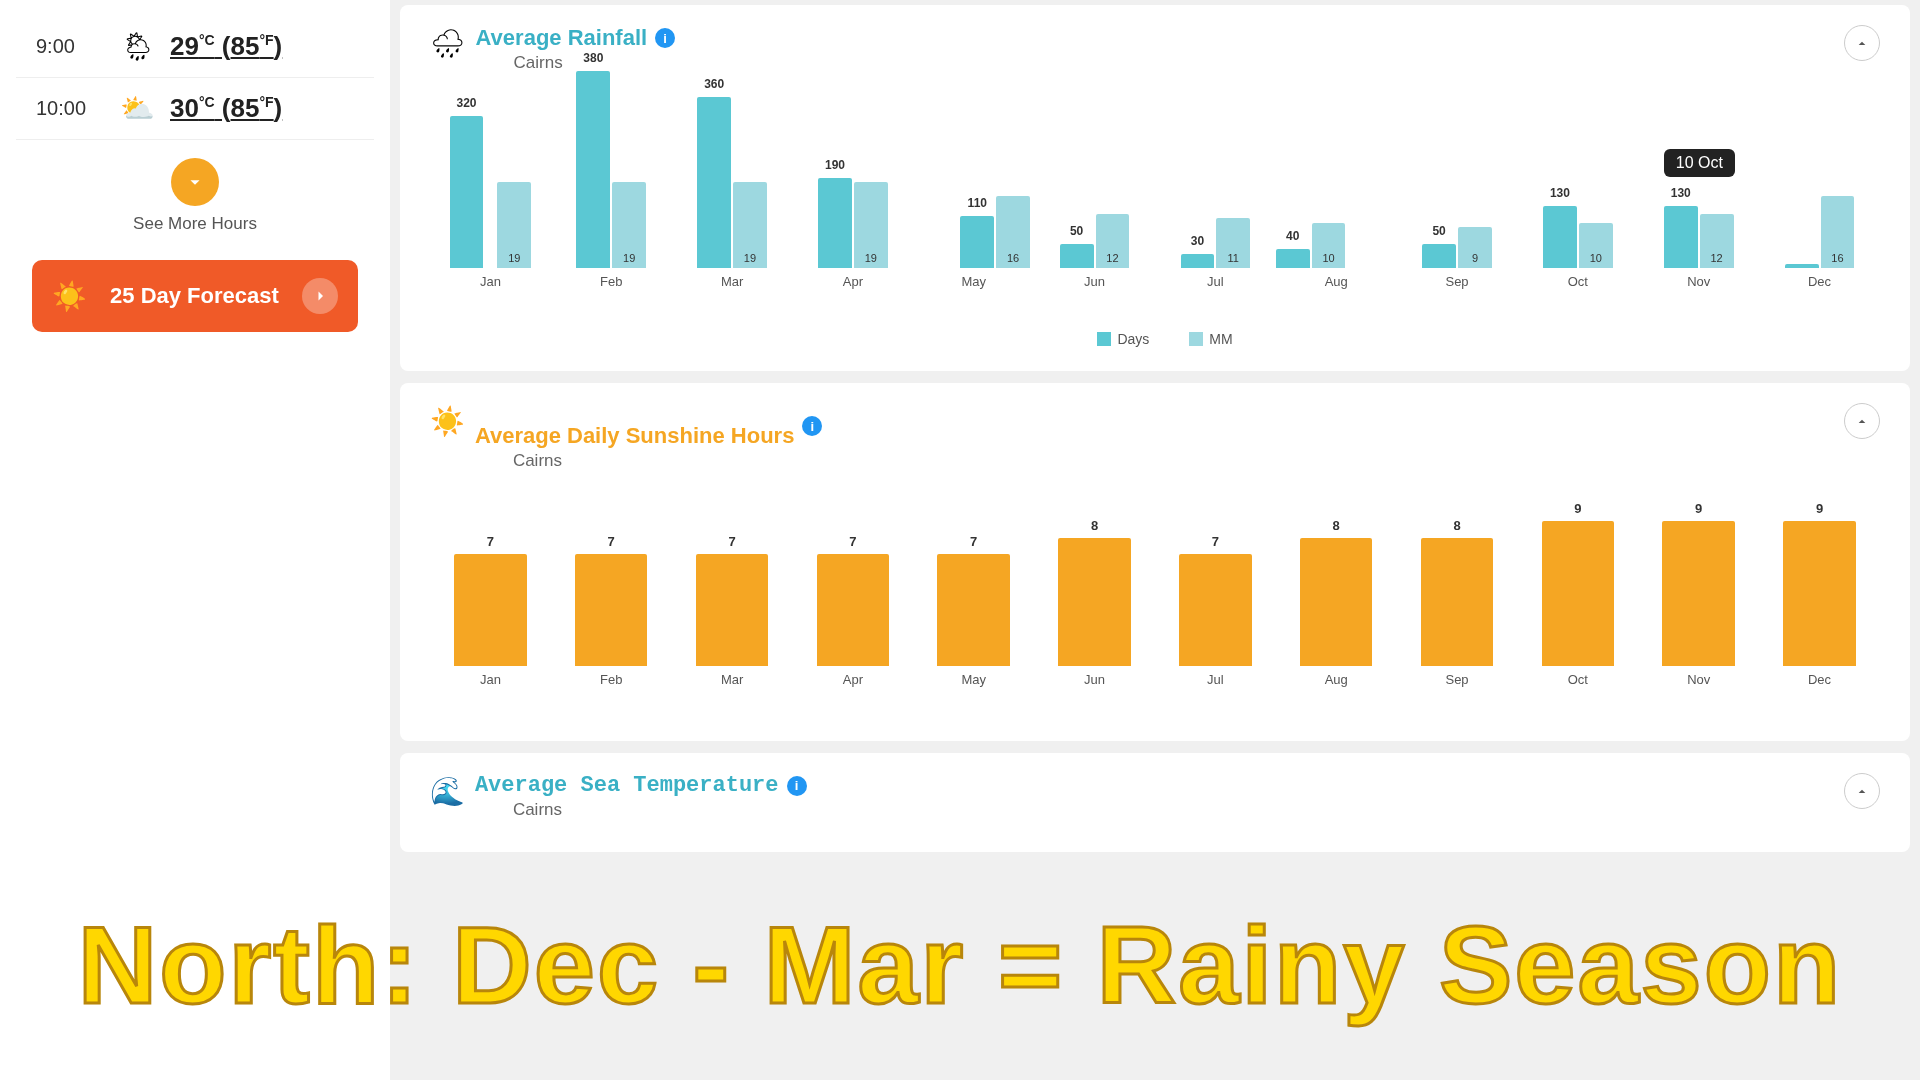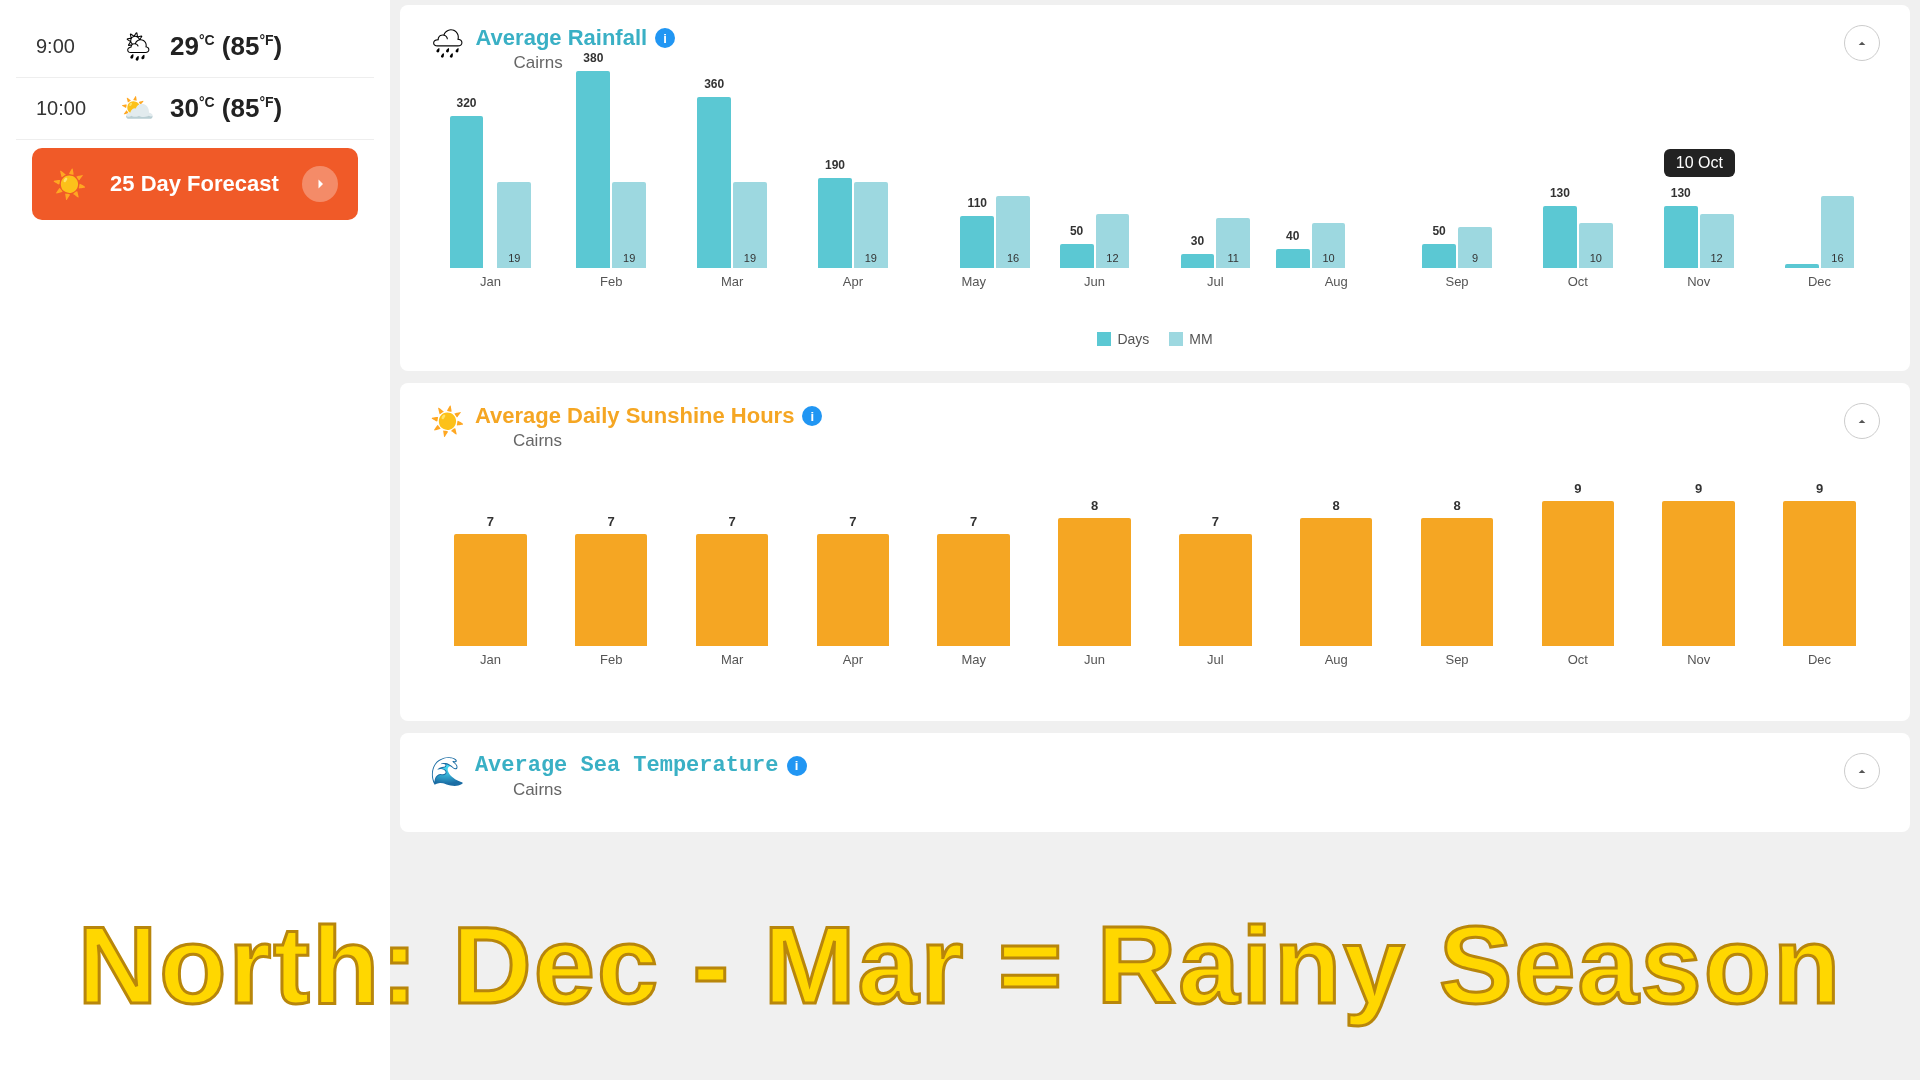--- a/index.html
+++ b/index.html
@@ -37,20 +37,21 @@
     }
     .hour-icon {
       font-size: 28px;
       width: 40px;
       text-align: center;
     }
     .hour-temp {
       font-size: 26px;
       font-weight: bold;
       color: #222;
+      text-decoration: underline;
     }
     .hour-temp sup {
       font-size: 14px;
     }
 
     .see-more-btn {
       display: flex;
       flex-direction: column;
       align-items: center;
       padding: 18px;
@@ -157,20 +158,21 @@
       align-items: center;
       gap: 8px;
     }
     .card-title-text {
       font-size: 22px;
       font-weight: bold;
       color: #3ab0c5;
     }
     .card-title-text.sunshine {
       color: #f5a623;
+      margin-top: 20px;
     }
     .card-title-text.sea {
       color: #3ab0c5;
       font-family: Liberation Mono, monospace;
     }
     .info-badge {
       width: 20px;
       height: 20px;
       background: #2196F3;
       border-radius: 50%;
@@ -235,20 +237,21 @@
       justify-content: center;
       gap: 20px;
       margin-top: 12px;
     }
     .legend-item {
       display: flex;
       align-items: center;
       gap: 6px;
       font-size: 14px;
       color: #555;
+      margin-left: 20px;
     }
     .legend-dot {
       width: 14px;
       height: 14px;
     }
 
     
     .overlay-text {
       position: fixed;
       bottom: 60px;
@@ -281,20 +284,28 @@
 
   <div class="hour-row">
     <span class="hour-time">10:00</span>
     <span class="hour-icon">⛅</span>
     <span class="hour-temp">
       <span>30</span><sup>°C</sup>
       (<span>85</span><sup>°F</sup>)
     </span>
   </div>
 
+  <button class="see-more-btn">
+    <div class="see-more-circle">
+      <svg viewBox="0 0 24 24">
+          <path d="M7 10l5 5 5-5z"></path>
+        </svg>
+    </div>
+    <span class="see-more-label">See More Hours</span>
+  </button>
 
   <button class="forecast-btn">
     <span class="forecast-sun">☀️</span>
     <span class="forecast-label">25 Day Forecast</span>
     <div class="forecast-arrow">
       <svg viewBox="0 0 24 24">
           <path d="M10 6l6 6-6 6V6z"></path>
         </svg>
     </div>
   </button>

